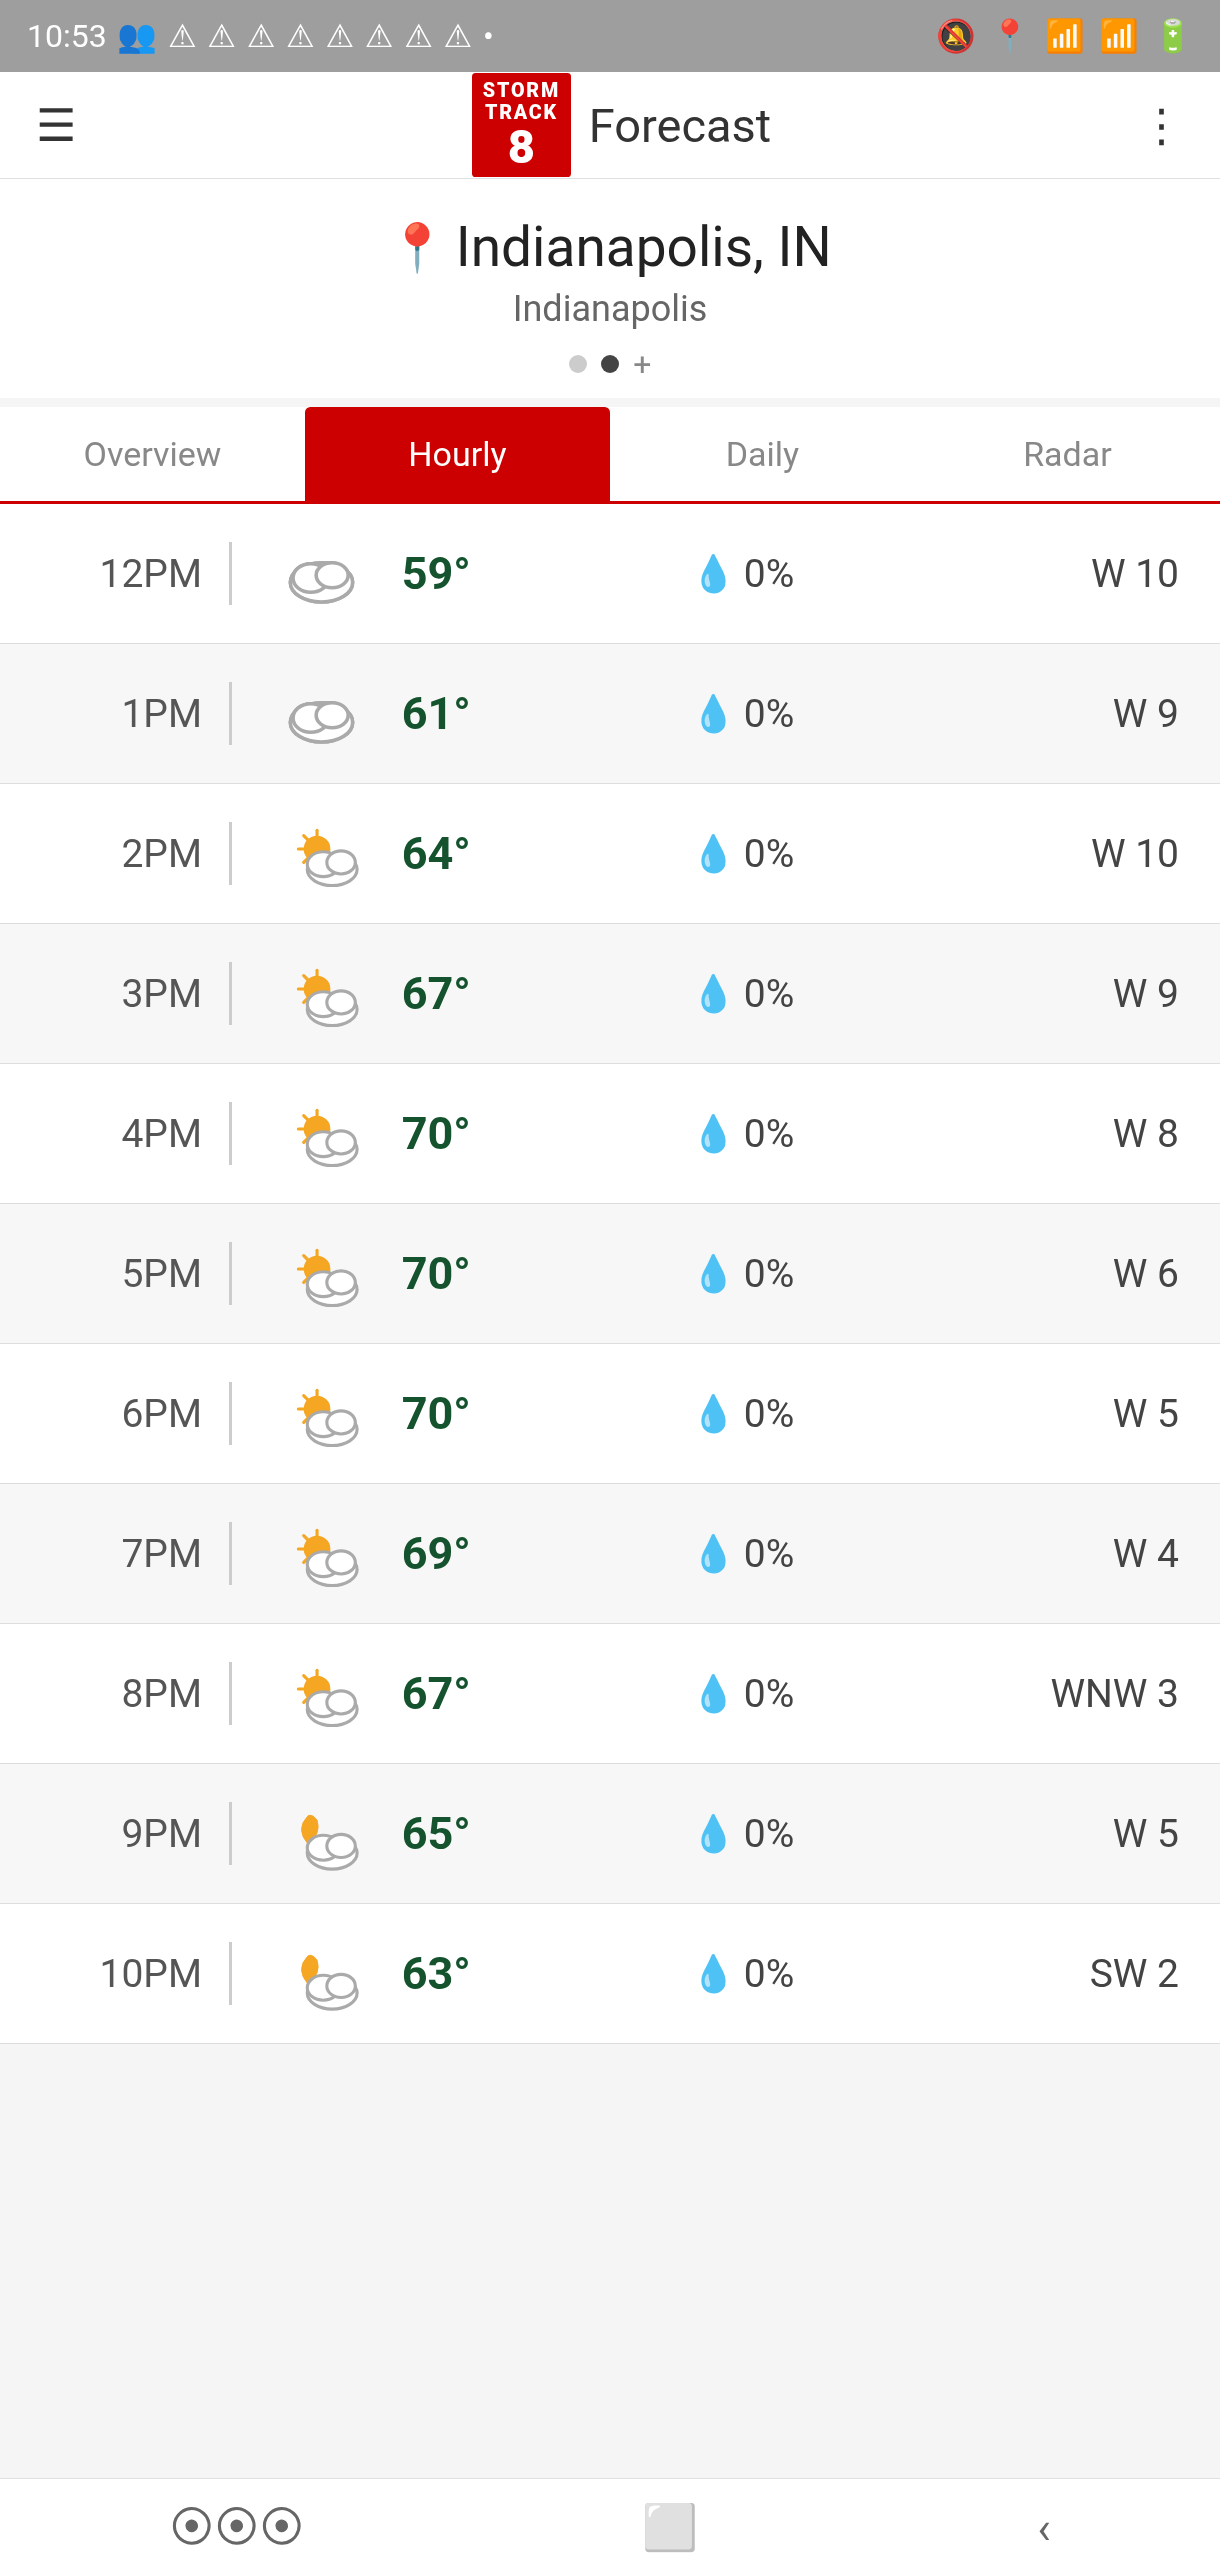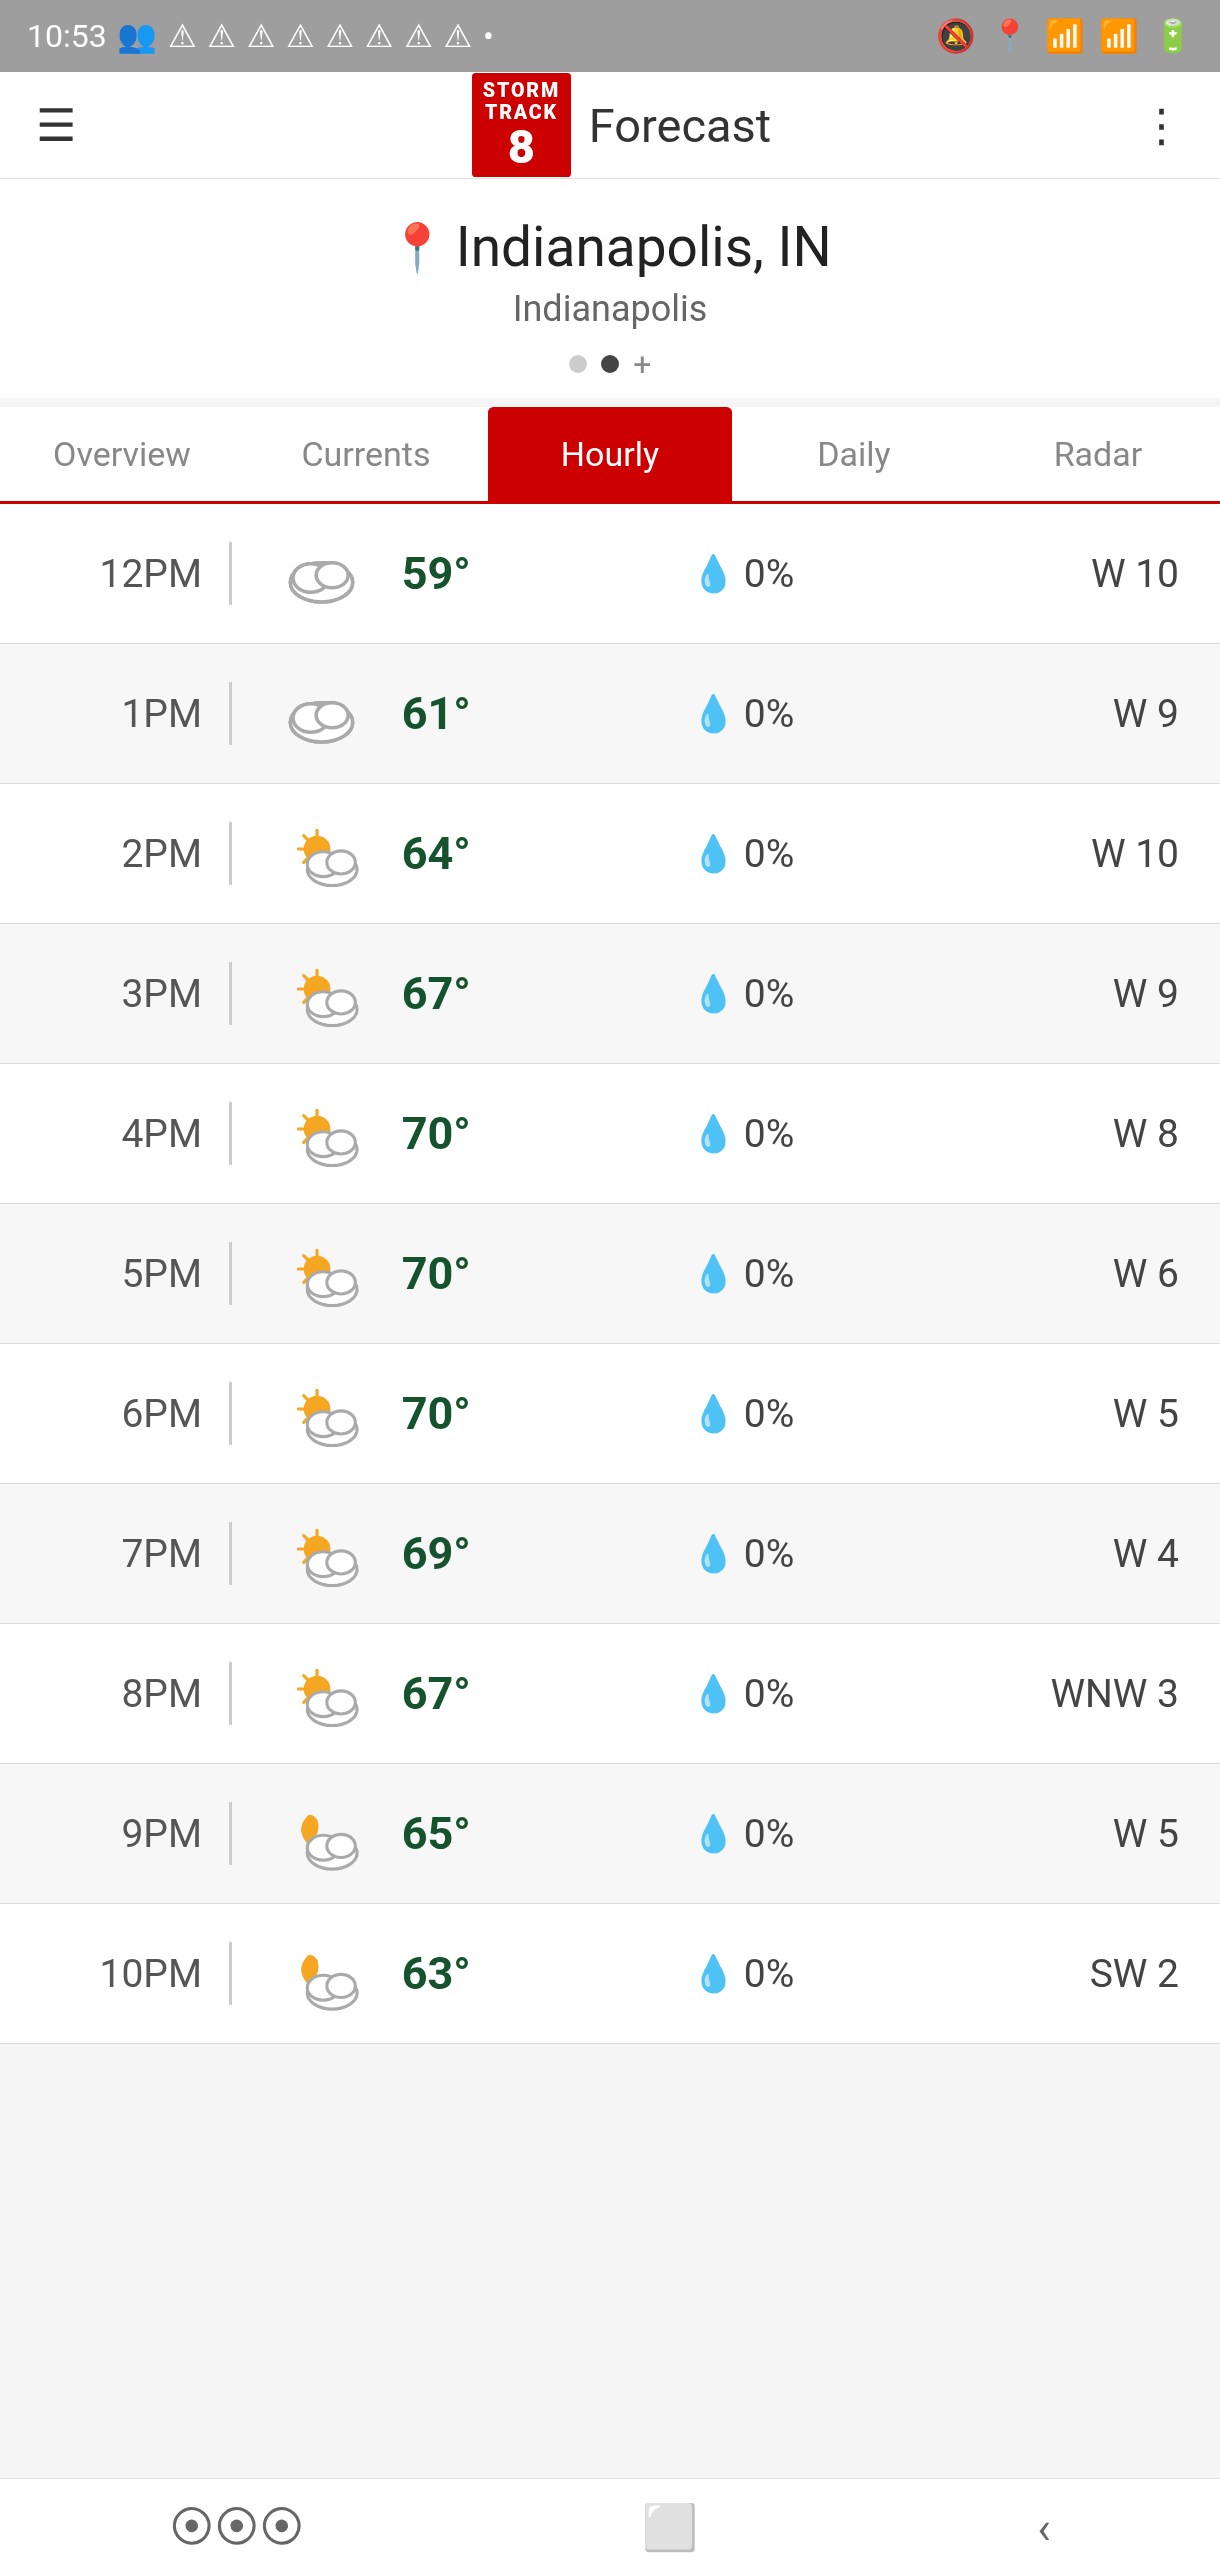--- a/index.html
+++ b/index.html
@@ -262,23 +262,20 @@
     <div class="dot"></div>
     <div class="dot active"></div>
     <div class="dot-plus">+</div>
   </div>
 </div>
 
 <div class="tabs">
   <div class="tab">
     <span>Overview</span>
   </div>
-  <div class="tab">
-    <span>Currents</span>
-  </div>
   <div class="tab active">
     <span>Hourly</span>
   </div>
   <div class="tab">
     <span>Daily</span>
   </div>
   <div class="tab">
     <span>Radar</span>
   </div>
 </div>

